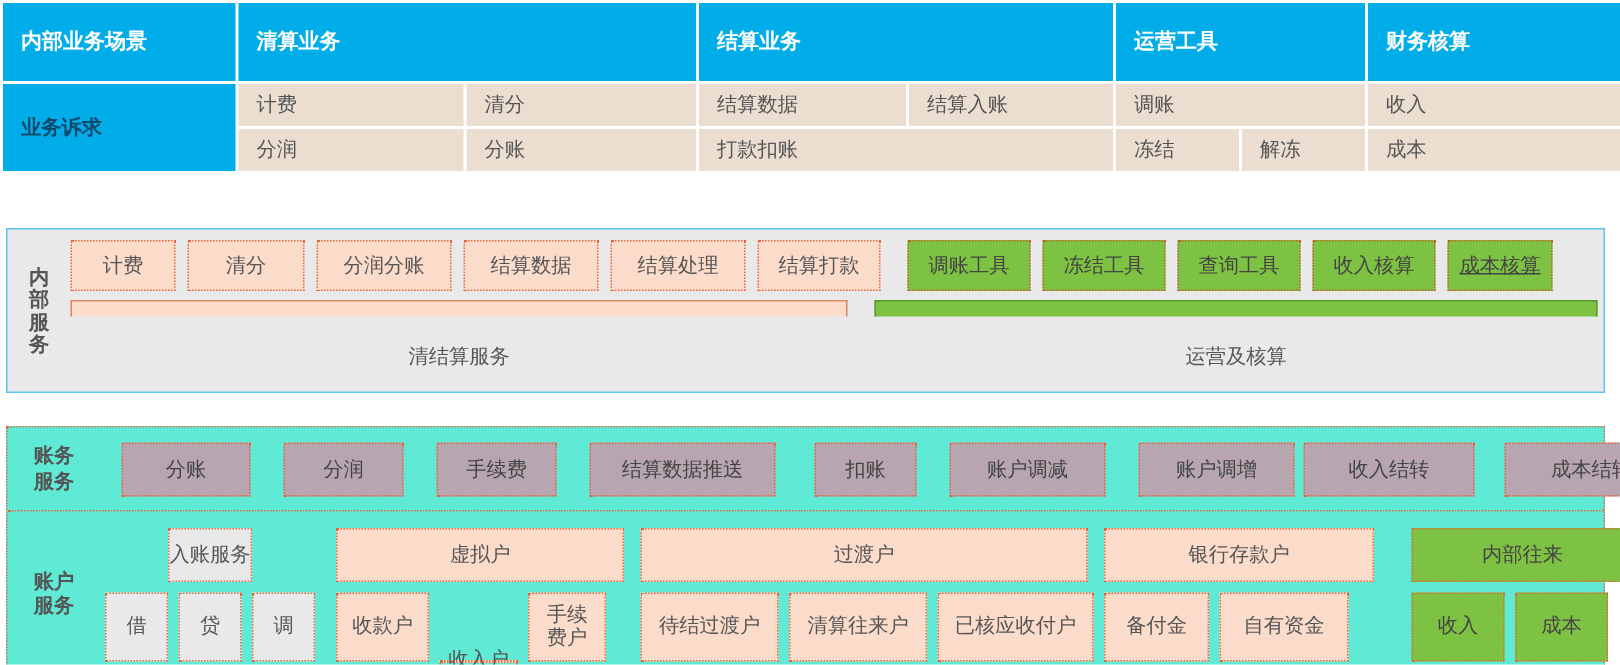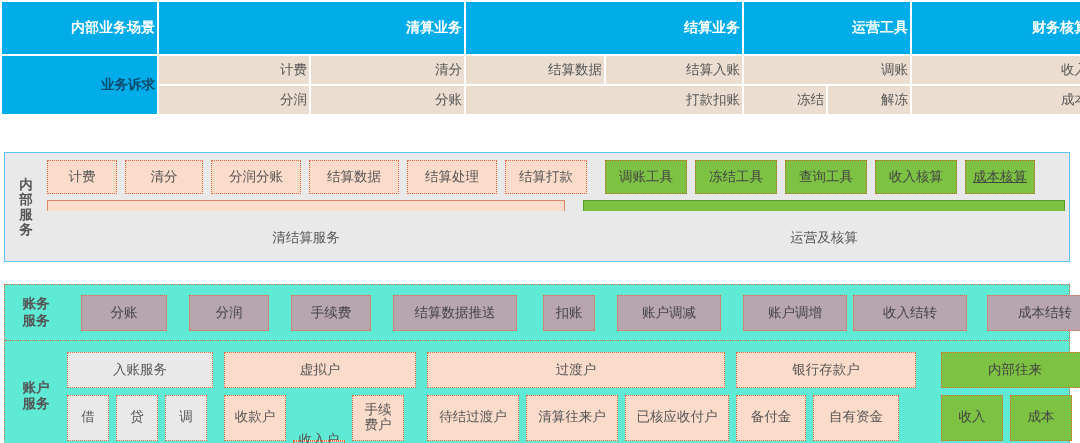--- a/index.html
+++ b/index.html
@@ -14,23 +14,23 @@
   .page{position:relative;width:1080px;height:443px;}
 
   
   .top-table{
     position:absolute;left:0;top:0;width:1080px;
     border-collapse:separate;border-spacing:2px;
     table-layout:fixed;
   }
   .top-table td{
     height:28px;
-    text-align:right;vertical-align:middle;
+    text-align:left;vertical-align:middle;
     font-size:13.5px;
-    padding:0 2px;
+    padding:0 12px;
     line-height:1.25;
   }
   td.hdr{
     background:#00ADE8;color:#ffffff;font-weight:bold;height:52px;
     font-size:14px;
   }
   td.scn{
     background:#00ADE8;color:#0c4a6e;font-weight:bold;
   }
   td.cell{
@@ -209,35 +209,35 @@
 
     <div class="bsec bsec-top">
       <div class="bsec-label">
         <span>账务<br>服务</span>
       </div>
       <div class="bsec-body" id="acct-chip-row">
           <div class="acct-chip" style="width: 86px; margin-left: 14px;">分账</div>
           <div class="acct-chip" style="width: 80px; margin-left: 22px;">分润</div>
           <div class="acct-chip" style="width: 80px; margin-left: 22px;">手续费</div>
           <div class="acct-chip" style="width: 124px; margin-left: 22px;">结算数据推送</div>
-          <div class="acct-chip" style="width: 52px; margin-left: 26px;">扣账</div>
+          <div class="acct-chip" style="width: 68px; margin-left: 26px;">扣账</div>
           <div class="acct-chip" style="width: 104px; margin-left: 22px;">账户调减</div>
           <div class="acct-chip" style="width: 104px; margin-left: 22px;">账户调增</div>
           <div class="acct-chip" style="width: 114px; margin-left: 6px;">收入结转</div>
           <div class="acct-chip" style="width: 116px; margin-left: 20px;">成本结转</div>
         </div>
     </div>
 
     <div class="bsec bsec-bot">
       <div class="bsec-label">
         <span>账户<br>服务</span>
       </div>
       <div class="bsec-body">
         <div class="acct-groups" id="acct-groups">
-            <div class="agroup" style="width: 146px;">
+            <div class="agroup" style="width: 146px; align-items: center;">
               <div class="ghead grey">入账服务</div>
               <div class="gsubs">
                 <div class="gsub grey" style="flex: 0 0 auto; width: 42px;">借</div>
                 <div class="gsub grey" style="flex: 0 0 auto; width: 42px;">贷</div>
                 <div class="gsub grey" style="flex: 0 0 auto; width: 42px;">调</div>
               </div>
             </div>
             <div class="agroup" style="width: 192px;">
               <div class="ghead peach">虚拟户</div>
               <div class="gsubs">

